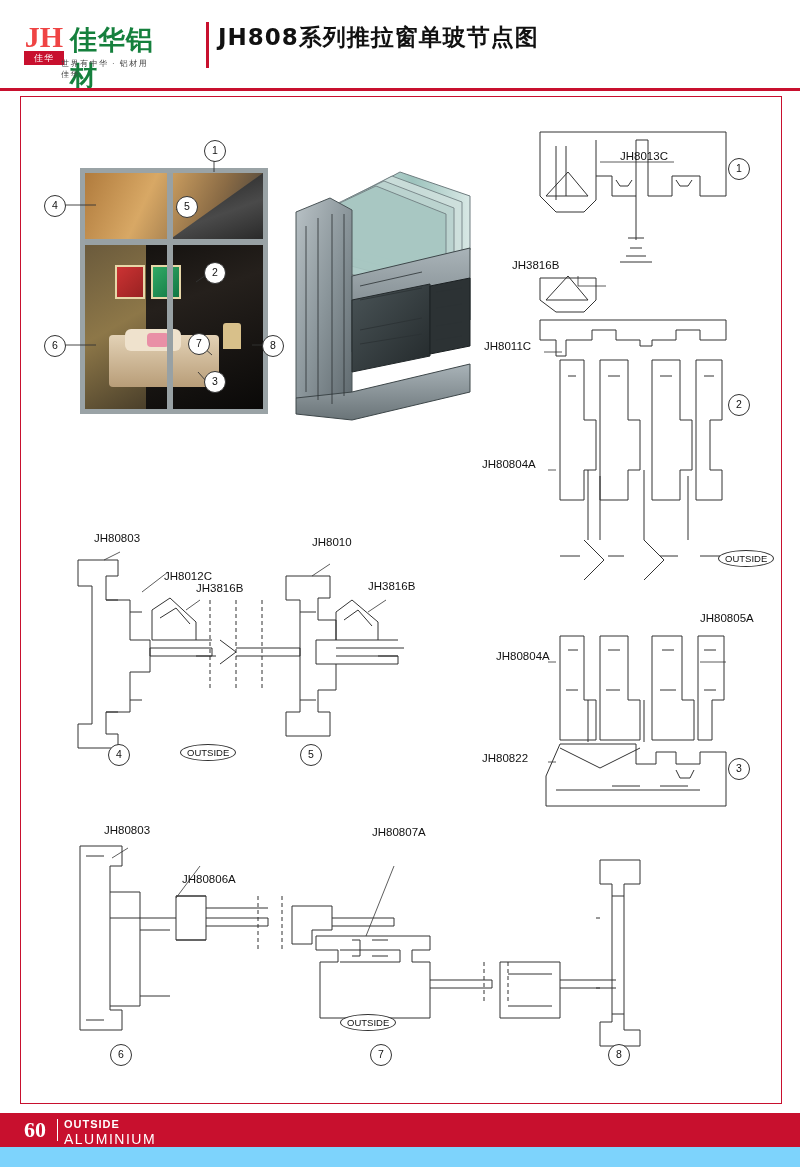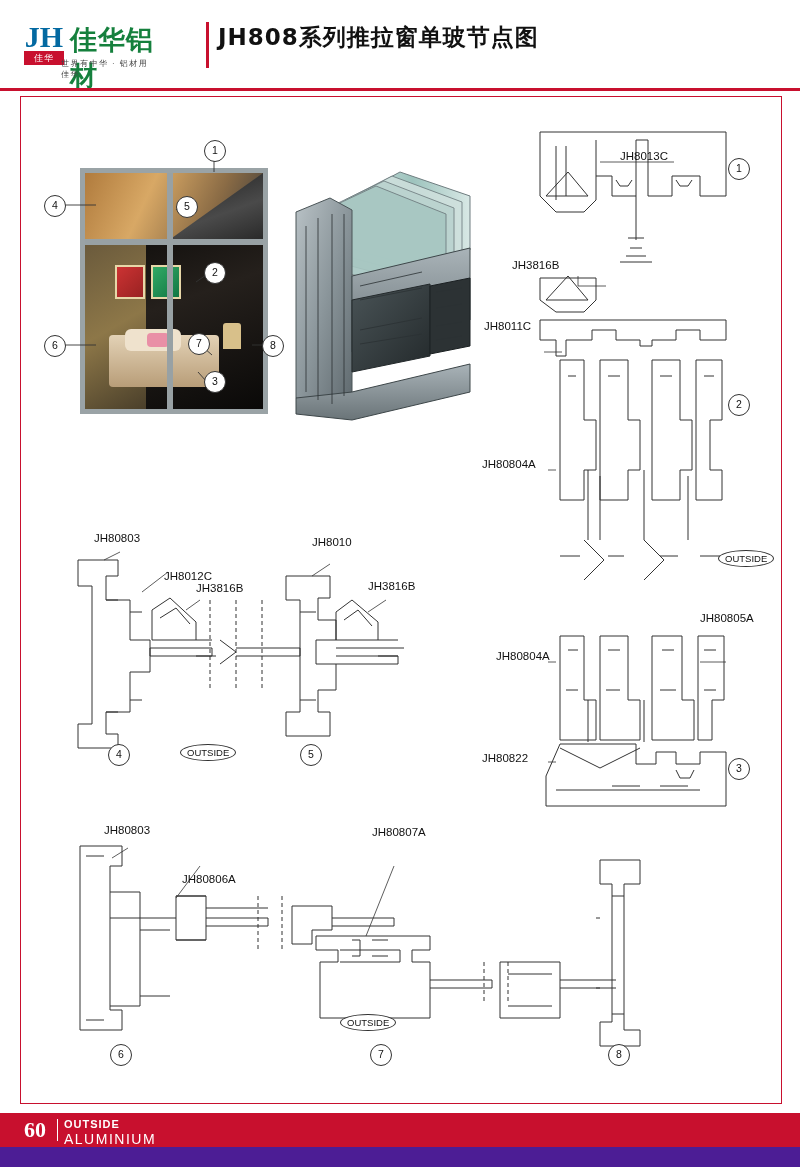--- a/index.html
+++ b/index.html
@@ -19,21 +19,21 @@
     background:#ffffff;
   }
   .logo {
     position:absolute; left:22px; top:18px; width:132px; height:56px;
   }
   .logo-mark {
     position:absolute; left:0; top:2px; width:44px; height:46px;
   }
   .logo-mark .glyph {
     position:absolute; left:0; top:0; width:44px; height:34px;
-    color:#0369a1; font-size:30px; font-weight:bold; line-height:34px;
+    color:#ef4444; font-size:30px; font-weight:bold; line-height:34px;
     font-family:"Liberation Serif", serif;
     text-align:center;
   }
   .logo-mark .sub {
     position:absolute; left:2px; top:31px; width:40px; height:14px;
     background:#c8102e; color:#fff; font-size:9px; line-height:14px;
     text-align:center; letter-spacing:1px;
   }
   .logo-cn {
     position:absolute; left:48px; top:4px;
@@ -65,21 +65,21 @@
     background:#c8102e;
   }
   
   .content-frame {
     position:absolute; left:20px; top:96px; width:760px; height:1006px;
     border:1px solid #c8102e;
   }
   
   .footer {
     position:absolute; left:0; top:1113px; width:800px; height:54px;
-    background:#4c1d95;
+    background:#7dd3fc;
   }
   .footer-bar {
     position:absolute; left:0; top:0; width:800px; height:34px;
     background:#c8102e;
   }
   .footer-page {
     position:absolute; left:24px; top:4px;
     color:#fff; font-size:22px; font-weight:bold;
     font-family:"Liberation Serif", serif;
   }
@@ -381,21 +381,21 @@
       <path d="M330,564 L312,576"></path>
       <path d="M386,600 L368,612"></path>
       <path d="M128,848 L112,858"></path>
       <path d="M200,866 L176,898"></path>
       <path d="M394,866 L366,936"></path>
     </g>
   </svg>
 
   <div class="lbl" style="left:620px; top:150px;">JH8013C</div>
   <div class="lbl" style="left:512px; top:259px;">JH3816B</div>
-  <div class="lbl" style="left:484px; top:320px;">JH8011C</div>
+  <div class="lbl" style="left:484px; top:340px;">JH8011C</div>
   <div class="lbl" style="left:482px; top:458px;">JH80804A</div>
   <div class="lbl" style="left:496px; top:650px;">JH80804A</div>
   <div class="lbl" style="left:700px; top:612px;">JH80805A</div>
   <div class="lbl" style="left:482px; top:752px;">JH80822</div>
 
   <div class="lbl" style="left:94px; top:532px;">JH80803</div>
   <div class="lbl" style="left:164px; top:570px;">JH8012C</div>
   <div class="lbl" style="left:196px; top:582px;">JH3816B</div>
   <div class="lbl" style="left:312px; top:536px;">JH8010</div>
   <div class="lbl" style="left:368px; top:580px;">JH3816B</div>

